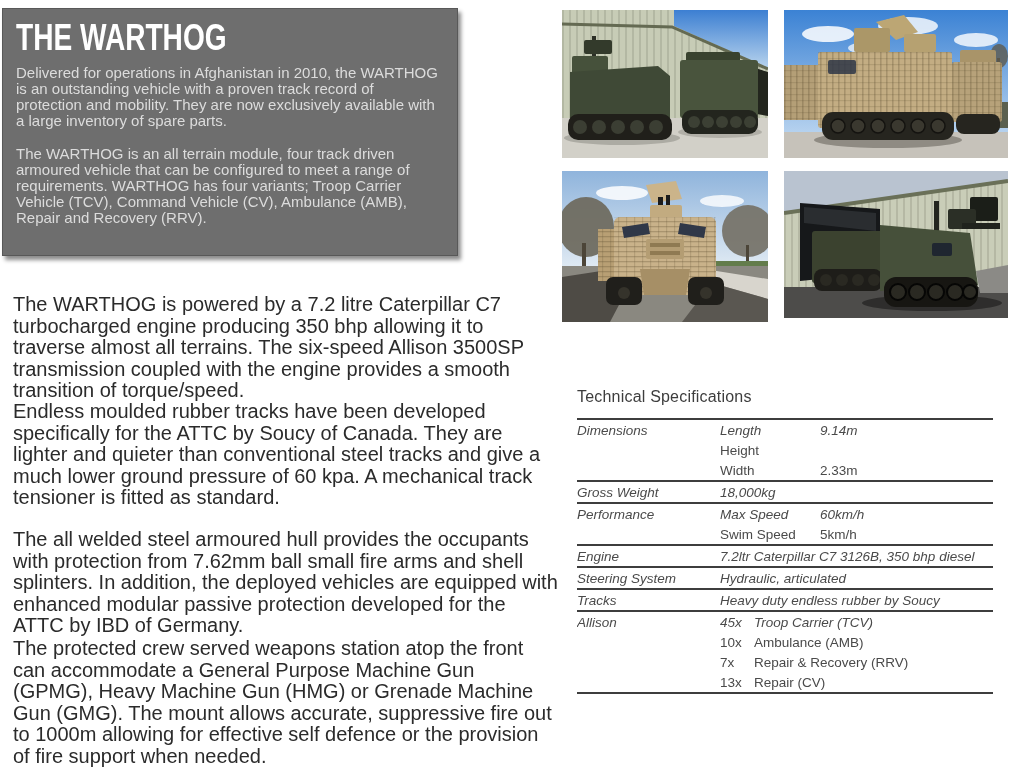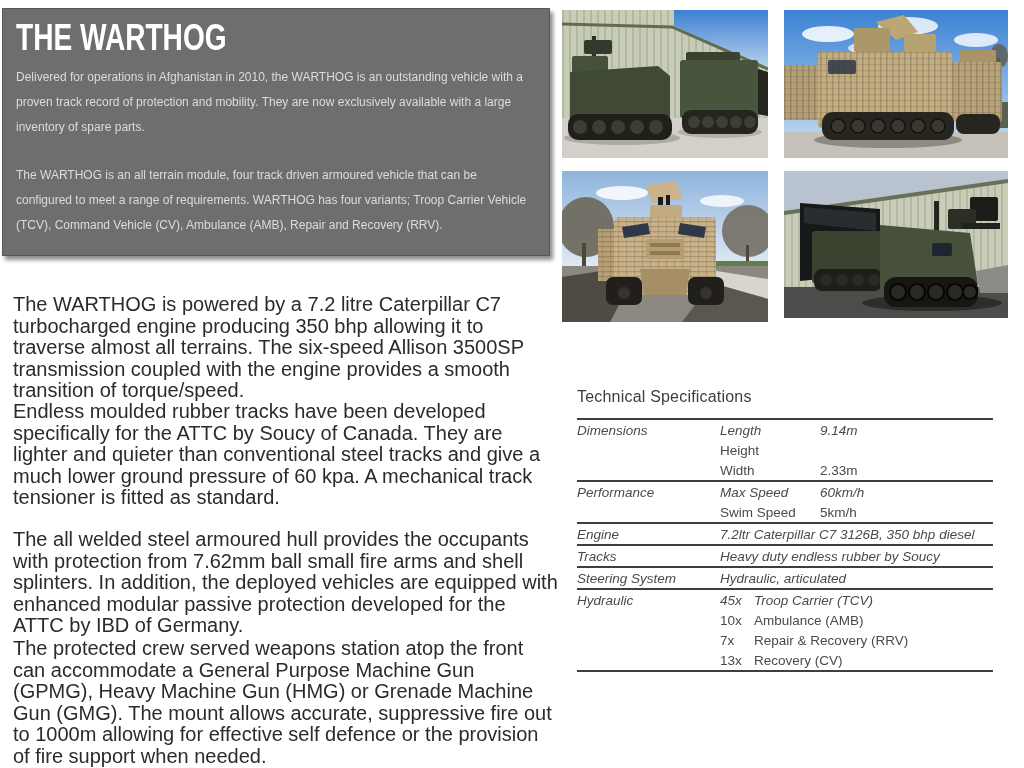--- a/index.html
+++ b/index.html
@@ -11,34 +11,34 @@
     --specs-title:#3d3d3d;
     --table-rule:#3e3e3e;
   }
   *{margin:0;padding:0;box-sizing:border-box;}
   html,body{background:#ffffff;}
   body{font-family:"Liberation Sans",sans-serif;}
   .page{position:relative;width:1024px;height:768px;background:#ffffff;overflow:hidden;}
 
   
   .hero-box{
-    position:absolute;left:2px;top:8px;width:548px;height:248px;
+    position:absolute;left:2px;top:8px;width:456px;height:248px;
     background:var(--header-box-bg);
     border:1px solid #585858;
     box-shadow:3px 4px 4px rgba(0,0,0,0.45);
     padding:6px 16px 0 13px;
   }
   .hero-title{
     color:var(--title-text);font-size:36px;font-weight:700;
     transform:scaleX(0.78);transform-origin:0 50%;
     letter-spacing:0px;line-height:1.25;white-space:nowrap;
   }
-  .hero-p{color:var(--header-text);font-size:12px;line-height:25px;}
+  .hero-p{color:var(--header-text);font-size:15px;line-height:16px;}
   .hero-p.first{margin-top:5px;}
-  .hero-p.second{margin-top:23px;}
+  .hero-p.second{margin-top:17px;}
 
   
   .body-p{
     position:absolute;left:13px;width:545px;
     color:var(--body-text);font-size:20px;line-height:21.5px;
   }
   .body-p.p1{top:294px;}
   .body-p.p2{top:401px;}
   .body-p.p3{top:529px;}
   .body-p.p4{top:638px;}
@@ -264,58 +264,62 @@
         </div>
         <div class="spec-row three">
           <div class="spec-cell c0"></div>
           <div class="spec-cell c1">Height</div>
         </div>
         <div class="spec-row three">
           <div class="spec-cell c0"></div>
           <div class="spec-cell c1">Width</div>
           <div class="spec-cell c2">2.33m</div>
         </div>
+        <div class="spec-row wide group">
+          <div class="spec-cell c0">Gross Weight</div>
+          <div class="spec-cell c1">18,000kg</div>
+        </div>
         <div class="spec-row three group">
           <div class="spec-cell c0">Performance</div>
           <div class="spec-cell c1">Max Speed</div>
           <div class="spec-cell c2">60km/h</div>
         </div>
         <div class="spec-row three">
           <div class="spec-cell c0"></div>
           <div class="spec-cell c1">Swim Speed</div>
           <div class="spec-cell c2">5km/h</div>
         </div>
         <div class="spec-row wide group">
           <div class="spec-cell c0">Engine</div>
           <div class="spec-cell c1">7.2ltr Caterpillar C7 3126B, 350 bhp diesel</div>
         </div>
         <div class="spec-row wide group">
+          <div class="spec-cell c0">Steering System</div>
+          <div class="spec-cell c1">Hydraulic, articulated</div>
+        </div>
+        <div class="spec-row wide group">
           <div class="spec-cell c0">Tracks</div>
           <div class="spec-cell c1">Heavy duty endless rubber by Soucy</div>
         </div>
-        <div class="spec-row wide group">
-          <div class="spec-cell c0">Steering System</div>
-          <div class="spec-cell c1">Hydraulic, articulated</div>
-        </div>
         <div class="spec-row variant group">
-          <div class="spec-cell c0">Hydraulic</div>
+          <div class="spec-cell c0">Allison</div>
           <div class="spec-cell c1">45x</div>
           <div class="spec-cell c2">Troop Carrier (TCV)</div>
         </div>
         <div class="spec-row variant">
           <div class="spec-cell c0"></div>
           <div class="spec-cell c1">10x</div>
           <div class="spec-cell c2">Ambulance (AMB)</div>
         </div>
         <div class="spec-row variant">
           <div class="spec-cell c0"></div>
           <div class="spec-cell c1">7x</div>
           <div class="spec-cell c2">Repair &amp; Recovery (RRV)</div>
         </div>
         <div class="spec-row variant">
           <div class="spec-cell c0"></div>
           <div class="spec-cell c1">13x</div>
-          <div class="spec-cell c2">Recovery (CV)</div>
+          <div class="spec-cell c2">Repair (CV)</div>
         </div>
       </div>
   </div>
 
 </div>
 
 </body></html>

